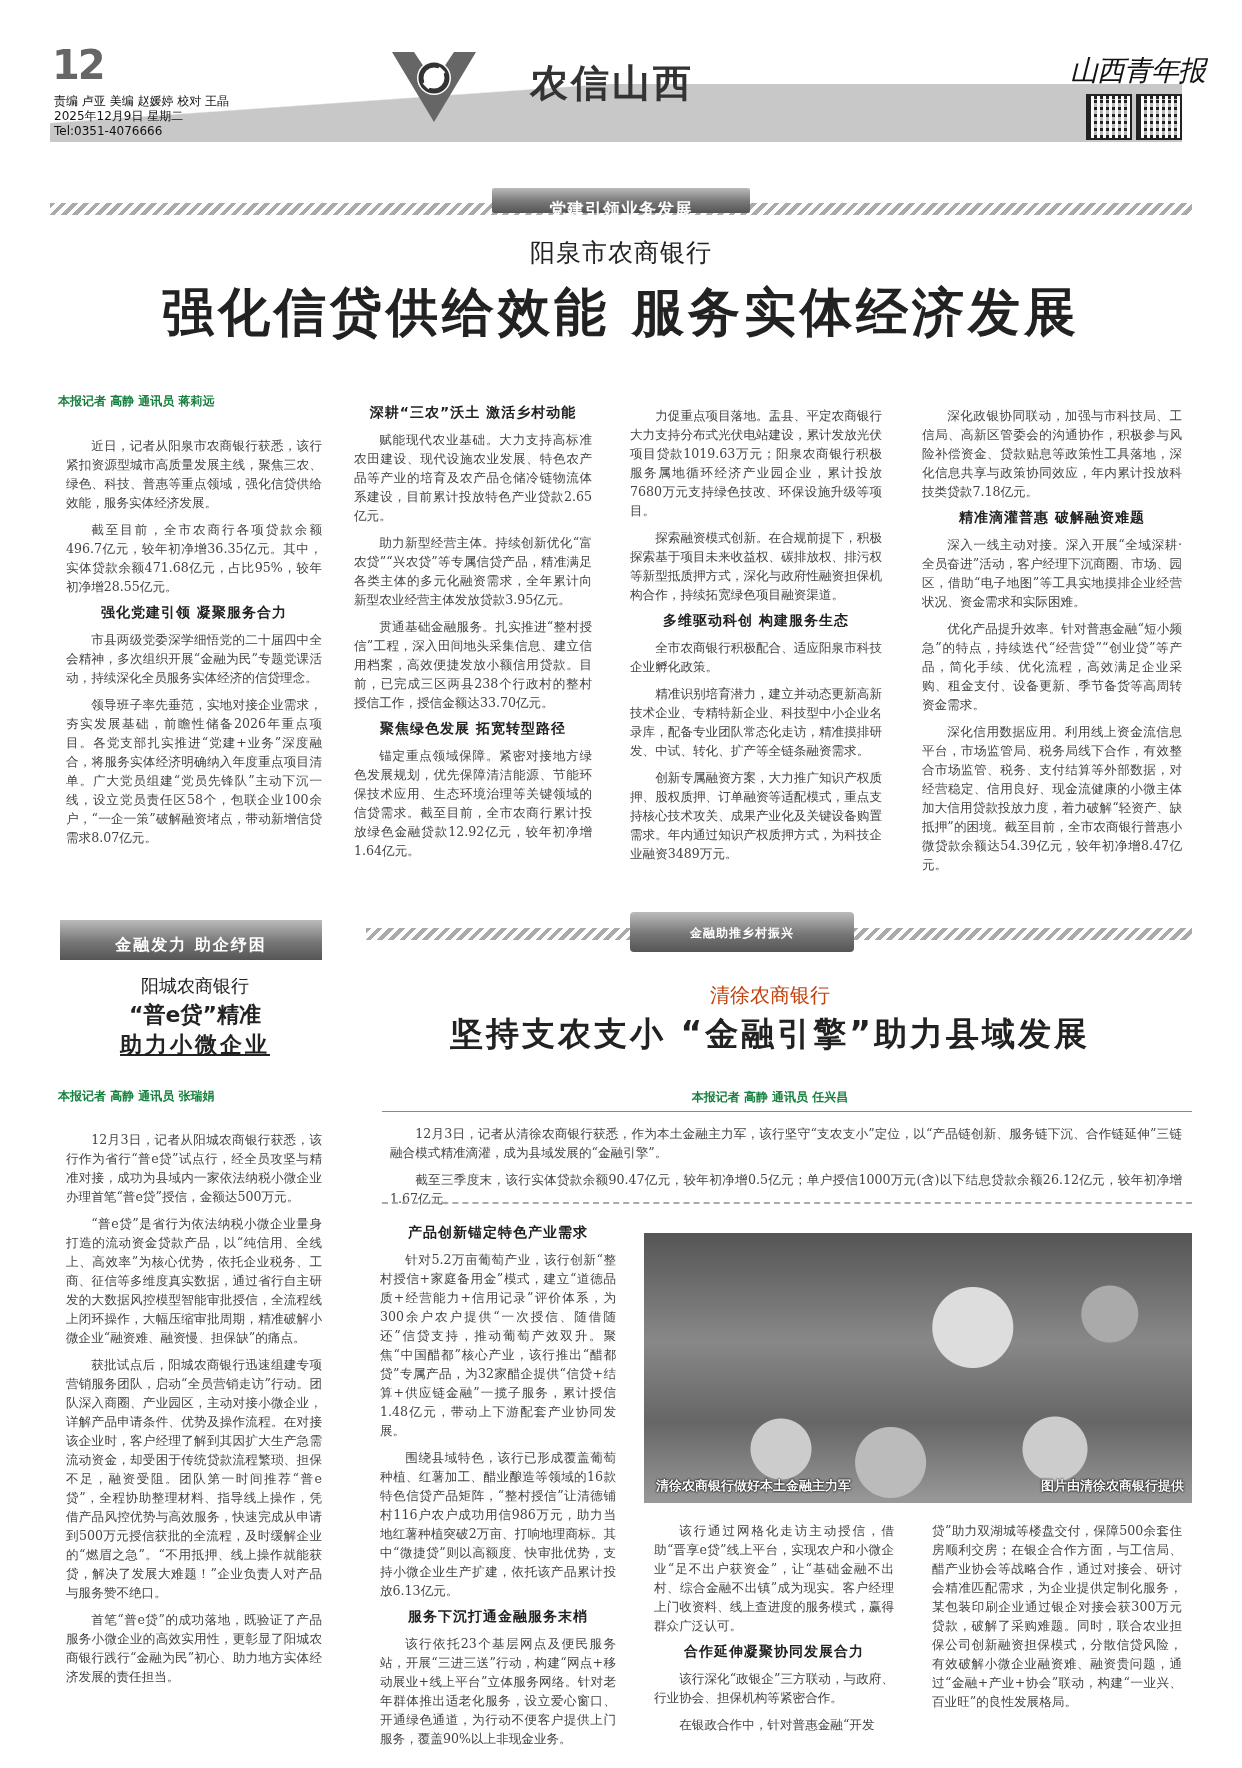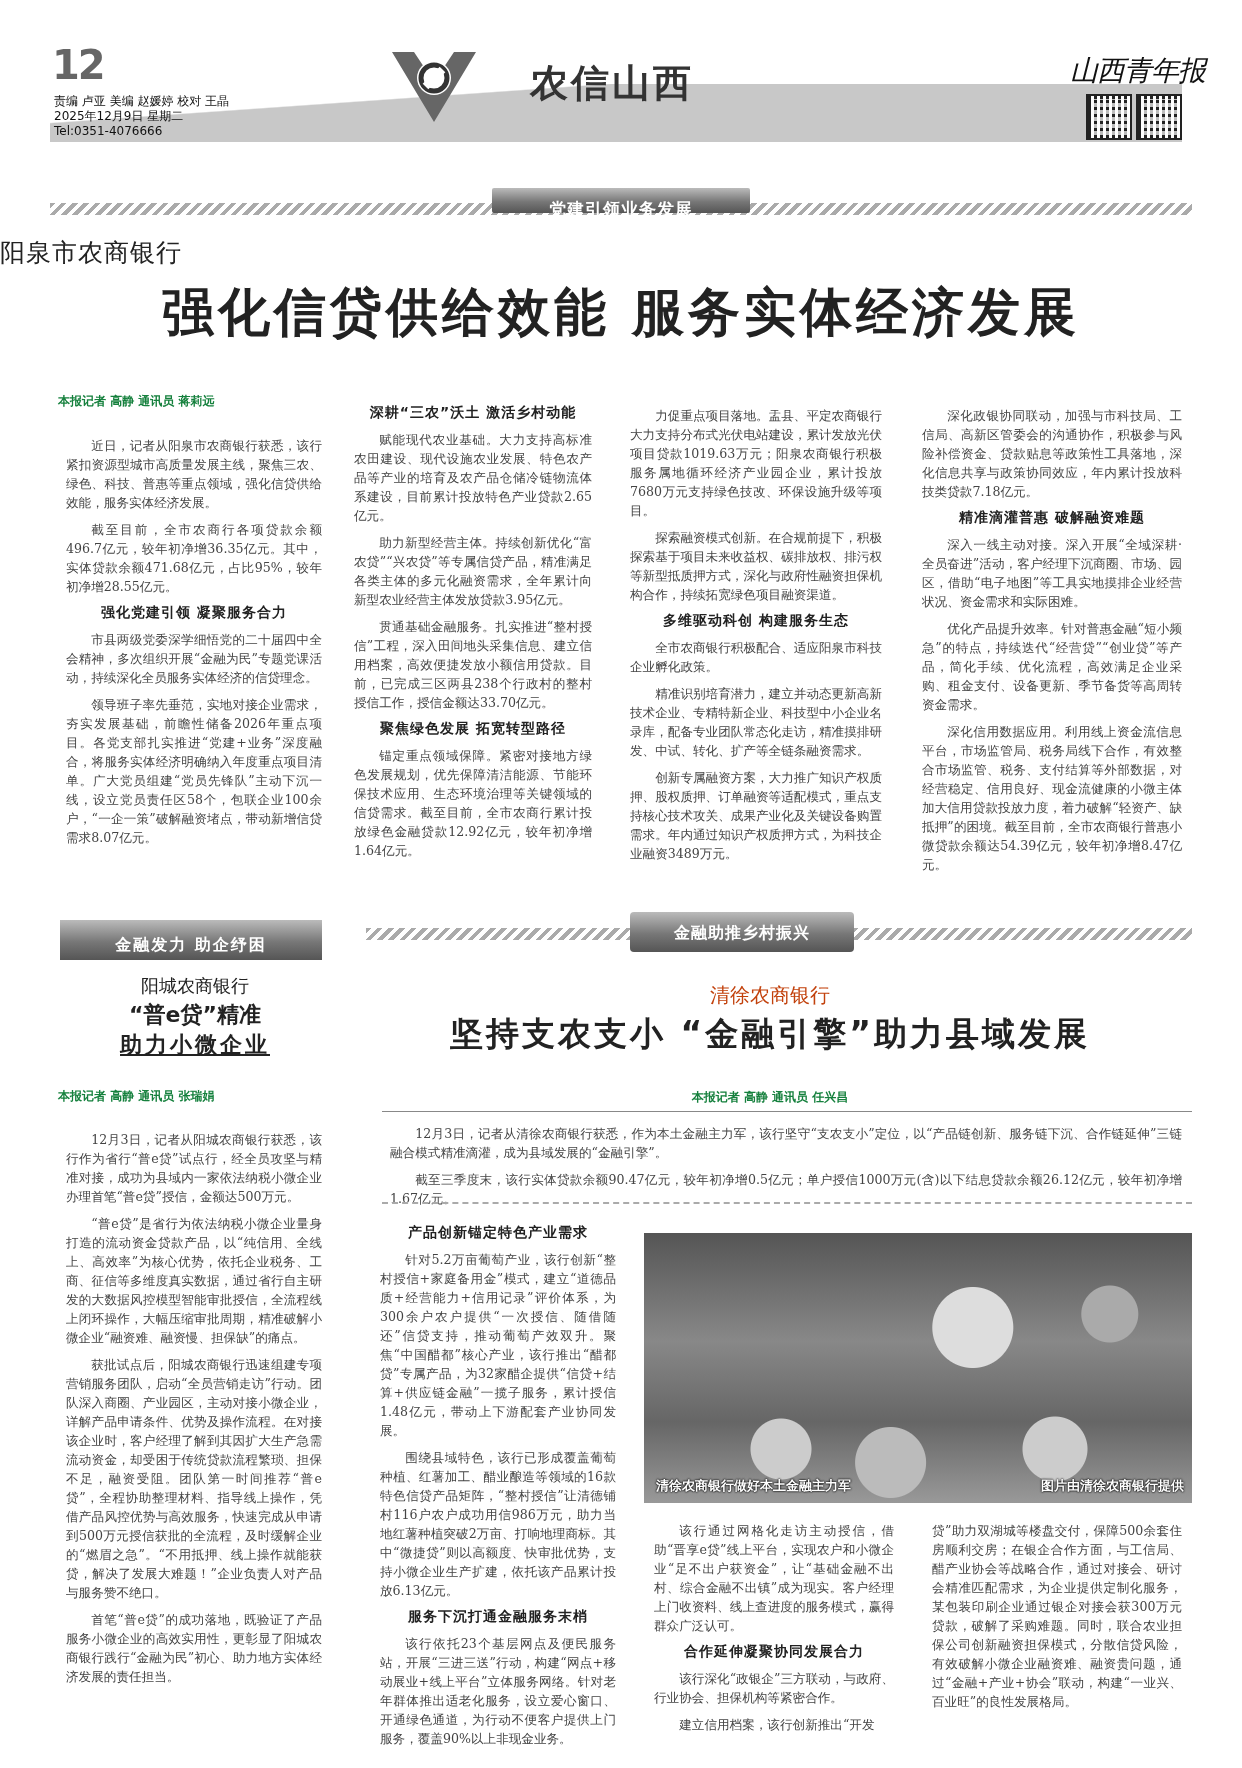--- a/index.html
+++ b/index.html
@@ -52,21 +52,21 @@
     <rect x="38" y="14" width="8" height="24" fill="#fff" transform="rotate(45 42 26)"></rect>
   </svg>
 </div>
 <div class="abs" id="section-title">农信山西</div>
 <div class="abs" id="paper-name">山西青年报</div>
 <div class="qr" style="left:1086px;top:94px;"></div>
 <div class="qr" style="left:1136px;top:94px;"></div>
 
 <div class="abs stripe" style="left:50px;top:203px;width:1142px;"></div>
 <div class="abs banner" style="left:492px;top:188px;width:258px;height:25px;line-height:42px;font-size:17px;letter-spacing:1px;border-radius:2px;">党建引领业务发展</div>
-<div class="abs" style="left:0;width:1242px;top:236px;text-align:left;font:25px 'DejaVu Serif',serif;color:#222;letter-spacing:1px;">阳泉市农商银行</div>
+<div class="abs" style="left:0;width:1242px;top:236px;text-align:center;font:25px 'DejaVu Serif',serif;color:#222;letter-spacing:1px;">阳泉市农商银行</div>
 <div class="abs sans" style="left:0;width:1242px;top:278px;text-align:center;font-weight:bold;font-size:52px;color:#222;letter-spacing:4px;">强化信贷供给效能  服务实体经济发展</div>
 
 <div class="abs byline" style="left:58px;top:393px;">本报记者  高静  通讯员  蒋莉远</div>
 
 <div class="abs col" style="left:58px;top:428px;width:272px;">
   <p>近日，记者从阳泉市农商银行获悉，该行紧扣资源型城市高质量发展主线，聚焦三农、绿色、科技、普惠等重点领域，强化信贷供给效能，服务实体经济发展。</p>
   <p>截至目前，全市农商行各项贷款余额496.7亿元，较年初净增36.35亿元。其中，实体贷款余额471.68亿元，占比95%，较年初净增28.55亿元。</p>
   <h3>强化党建引领  凝聚服务合力</h3>
   <p>市县两级党委深学细悟党的二十届四中全会精神，多次组织开展“金融为民”专题党课活动，持续深化全员服务实体经济的信贷理念。</p>
   <p>领导班子率先垂范，实地对接企业需求，夯实发展基础，前瞻性储备2026年重点项目。各党支部扎实推进“党建+业务”深度融合，将服务实体经济明确纳入年度重点项目清单。广大党员组建“党员先锋队”主动下沉一线，设立党员责任区58个，包联企业100余户，“一企一策”破解融资堵点，带动新增信贷需求8.07亿元。</p>
@@ -101,21 +101,21 @@
 <div class="abs sans" style="left:50px;width:290px;top:1030px;text-align:center;font-weight:bold;font-size:22px;color:#222;letter-spacing:3px;text-decoration:underline;">助力小微企业</div>
 <div class="abs byline" style="left:58px;top:1088px;">本报记者  高静  通讯员  张瑞娟</div>
 <div class="abs col" style="left:58px;top:1122px;width:272px;">
   <p>12月3日，记者从阳城农商银行获悉，该行作为省行“普e贷”试点行，经全员攻坚与精准对接，成功为县域内一家依法纳税小微企业办理首笔“普e贷”授信，金额达500万元。</p>
   <p>“普e贷”是省行为依法纳税小微企业量身打造的流动资金贷款产品，以“纯信用、全线上、高效率”为核心优势，依托企业税务、工商、征信等多维度真实数据，通过省行自主研发的大数据风控模型智能审批授信，全流程线上闭环操作，大幅压缩审批周期，精准破解小微企业“融资难、融资慢、担保缺”的痛点。</p>
   <p>获批试点后，阳城农商银行迅速组建专项营销服务团队，启动“全员营销走访”行动。团队深入商圈、产业园区，主动对接小微企业，详解产品申请条件、优势及操作流程。在对接该企业时，客户经理了解到其因扩大生产急需流动资金，却受困于传统贷款流程繁琐、担保不足，融资受阻。团队第一时间推荐“普e贷”，全程协助整理材料、指导线上操作，凭借产品风控优势与高效服务，快速完成从申请到500万元授信获批的全流程，及时缓解企业的“燃眉之急”。“不用抵押、线上操作就能获贷，解决了发展大难题！”企业负责人对产品与服务赞不绝口。</p>
   <p>首笔“普e贷”的成功落地，既验证了产品服务小微企业的高效实用性，更彰显了阳城农商银行践行“金融为民”初心、助力地方实体经济发展的责任担当。</p>
 </div>
 
 <div class="abs stripe" style="left:366px;top:928px;width:826px;"></div>
-<div class="abs banner" style="left:630px;top:912px;width:224px;height:40px;line-height:42px;font-size:16px;letter-spacing:1px;border-radius:4px;">金融助推乡村振兴</div>
+<div class="abs banner" style="left:630px;top:912px;width:224px;height:40px;line-height:42px;font-size:12px;letter-spacing:1px;border-radius:4px;">金融助推乡村振兴</div>
 <div class="abs" style="left:340px;width:860px;top:982px;text-align:center;font:20px 'DejaVu Serif',serif;color:#c2410c;">清徐农商银行</div>
 <div class="abs sans" style="left:340px;width:860px;top:1012px;text-align:center;font-weight:bold;font-size:33px;color:#222;letter-spacing:3px;">坚持支农支小 “金融引擎”助力县域发展</div>
 <div class="abs byline" style="left:340px;width:860px;top:1089px;text-align:center;">本报记者  高静  通讯员  任兴昌</div>
 <div class="abs" style="left:382px;top:1111px;width:810px;border-top:1px solid #888;"></div>
 <div class="abs col" style="left:382px;top:1116px;width:808px;">
   <p>12月3日，记者从清徐农商银行获悉，作为本土金融主力军，该行坚守“支农支小”定位，以“产品链创新、服务链下沉、合作链延伸”三链融合模式精准滴灌，成为县域发展的“金融引擎”。</p>
   <p>截至三季度末，该行实体贷款余额90.47亿元，较年初净增0.5亿元；单户授信1000万元(含)以下结息贷款余额26.12亿元，较年初净增1.67亿元。</p>
 </div>
 <div class="abs dash" style="left:382px;top:1202px;width:810px;"></div>
 
@@ -129,17 +129,17 @@
 
 <div class="abs" id="photo">
   <div class="abs caption" style="left:12px;bottom:8px;">清徐农商银行做好本土金融主力军</div>
   <div class="abs caption" style="right:8px;bottom:8px;">图片由清徐农商银行提供</div>
 </div>
 
 <div class="abs col" style="left:646px;top:1513px;width:256px;">
   <p>该行通过网格化走访主动授信，借助“晋享e贷”线上平台，实现农户和小微企业“足不出户获资金”，让“基础金融不出村、综合金融不出镇”成为现实。客户经理上门收资料、线上查进度的服务模式，赢得群众广泛认可。</p>
   <h3>合作延伸凝聚协同发展合力</h3>
   <p>该行深化“政银企”三方联动，与政府、行业协会、担保机构等紧密合作。</p>
-  <p>建立信用档案，该行创新推出“开发</p>
+  <p>在银政合作中，针对普惠金融“开发</p>
 </div>
 <div class="abs col" style="left:924px;top:1513px;width:266px;">
   <p style="text-indent:0">贷”助力双湖城等楼盘交付，保障500余套住房顺利交房；在银企合作方面，与工信局、醋产业协会等战略合作，通过对接会、研讨会精准匹配需求，为企业提供定制化服务，某包装印刷企业通过银企对接会获300万元贷款，破解了采购难题。同时，联合农业担保公司创新融资担保模式，分散信贷风险，有效破解小微企业融资难、融资贵问题，通过“金融+产业+协会”联动，构建“一业兴、百业旺”的良性发展格局。</p>
 </div>
 
 </body></html>

